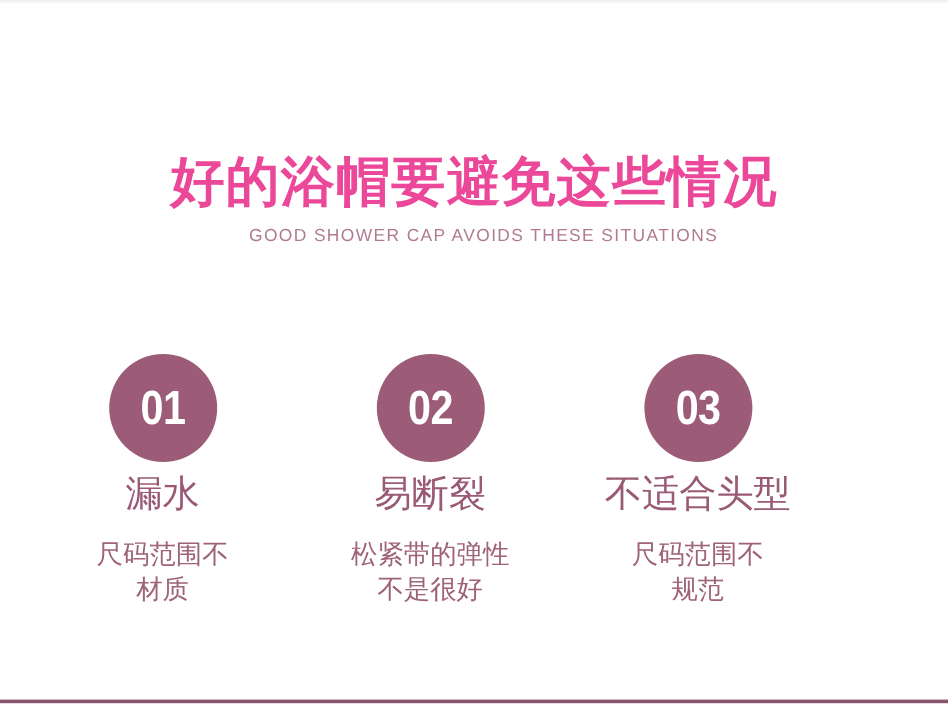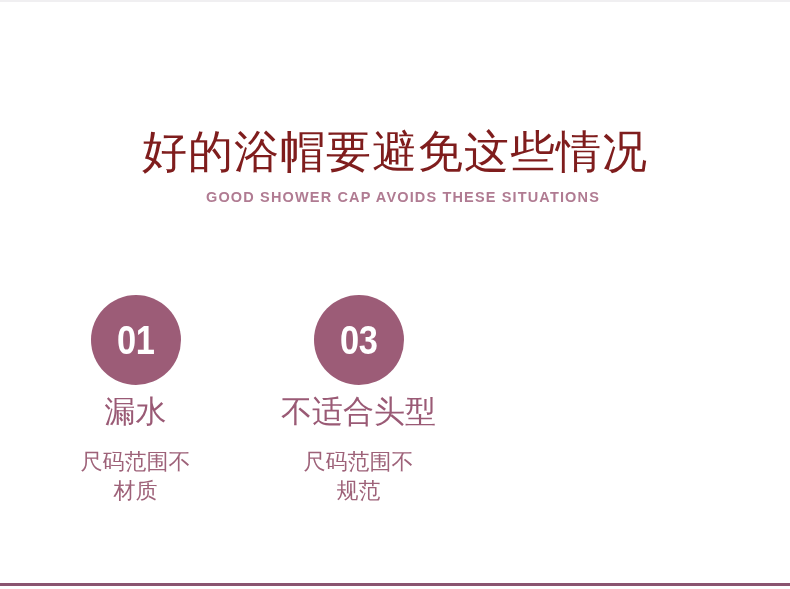--- a/index.html
+++ b/index.html
@@ -23,31 +23,31 @@
   }
   .title-block {
     position: absolute;
     top: 122px;
     left: 0;
     width: 790px;
     text-align: center;
   }
   .main-title {
     font-size: 45px;
-    font-weight: normal;
-    color: #7f1d1d;
+    font-weight: bold;
+    color: #ec4899;
     letter-spacing: 1px;
     line-height: 1.25;
     margin: 0;
     white-space: nowrap;
   }
   .sub-title {
     margin: 9px 0 0 16px;
     font-size: 14.5px;
-    font-weight: 700;
+    font-weight: 400;
     color: #b07b92;
     letter-spacing: 1.15px;
     white-space: nowrap;
   }
   .cards {
     position: absolute;
     top: 293px;
     left: 0;
     width: 790px;
     display: flex;
@@ -120,20 +120,28 @@
 
     <div class="card">
       <div class="badge">
         <span class="badge-number">01</span>
       </div>
       <div class="card-heading">漏水</div>
       <div class="card-desc">尺码范围不
 材质</div>
     </div>
 
+    <div class="card">
+      <div class="badge">
+        <span class="badge-number">02</span>
+      </div>
+      <div class="card-heading">易断裂</div>
+      <div class="card-desc">松紧带的弹性
+不是很好</div>
+    </div>
 
     <div class="card">
       <div class="badge">
         <span class="badge-number">03</span>
       </div>
       <div class="card-heading">不适合头型</div>
       <div class="card-desc">尺码范围不
 规范</div>
     </div>
 

